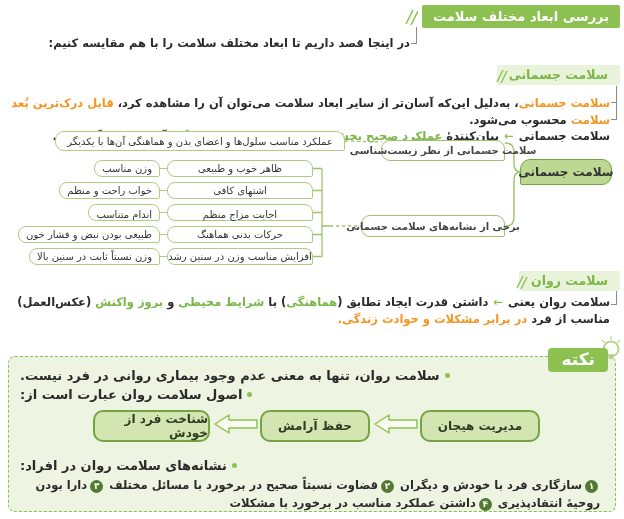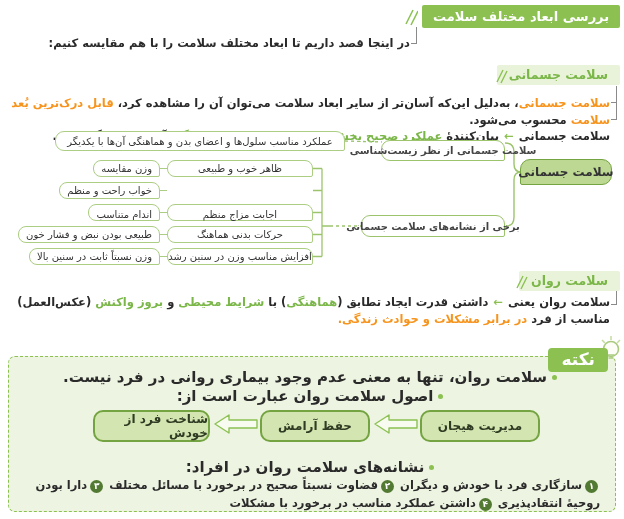--- a/index.html
+++ b/index.html
@@ -62,21 +62,21 @@
   
   .note-box{
     position:absolute;left:8px;right:8px;top:356px;height:156px;background:#edf4e1;
     border:1.5px dashed #8cc152;border-radius:7px;box-sizing:border-box;
   }
   .note-badge{
     position:absolute;top:348px;right:16px;background:#8cc152;color:#fff;font-weight:bold;font-size:17px;
     padding:1px 13px 3px 13px;border-radius:4px;z-index:3;
   }
   .bulb{position:absolute;right:-2px;top:334px;z-index:3;}
-  .note-bullet{position:absolute;right:24px;left:20px;font-size:15px;font-weight:bold;text-align:center;}
+  .note-bullet{position:absolute;right:24px;left:20px;font-size:13px;font-weight:bold;text-align:left;}
   .nb1{top:368px;} .nb2{top:387px;} .nb3{top:458px;}
   .dot{display:inline-block;width:5px;height:5px;border-radius:50%;background:#8cc152;margin-left:5px;vertical-align:2px;}
   .proc-box{
     position:absolute;top:410px;height:32px;box-sizing:border-box;background:#d3e5b0;border:2px solid #74a441;
     border-radius:10px;display:flex;align-items:center;justify-content:center;font-weight:bold;font-size:12px;color:#2f3b22;
   }
   .proc-1{right:84px;width:120px;}
   .proc-2{right:254px;width:110px;}
   .proc-3{right:414px;width:117px;}
   .proc-arrow{position:absolute;top:414px;}
@@ -142,21 +142,24 @@
     <span>برخی از نشانه‌های سلامت جسمانی</span>
   </div>
   <div class="node wide-box">
     <span>عملکرد مناسب سلول‌ها و اعضای بدن و هماهنگی آن‌ها با یکدیگر</span>
   </div>
 
   <div class="node sign-box sign-right r1">
       <span>ظاهر خوب و طبیعی</span>
     </div>
   <div class="node sign-box sign-left  r1">
-      <span>وزن مقایسه</span>
+      <span>وزن مناسب</span>
+    </div>
+  <div class="node sign-box sign-right r2">
+      <span>اشتهای کافی</span>
     </div>
   <div class="node sign-box sign-left  r2">
       <span>خواب راحت و منظم</span>
     </div>
   <div class="node sign-box sign-right r3">
       <span>اجابت مزاج منظم</span>
     </div>
   <div class="node sign-box sign-left  r3">
       <span>اندام متناسب</span>
     </div>

